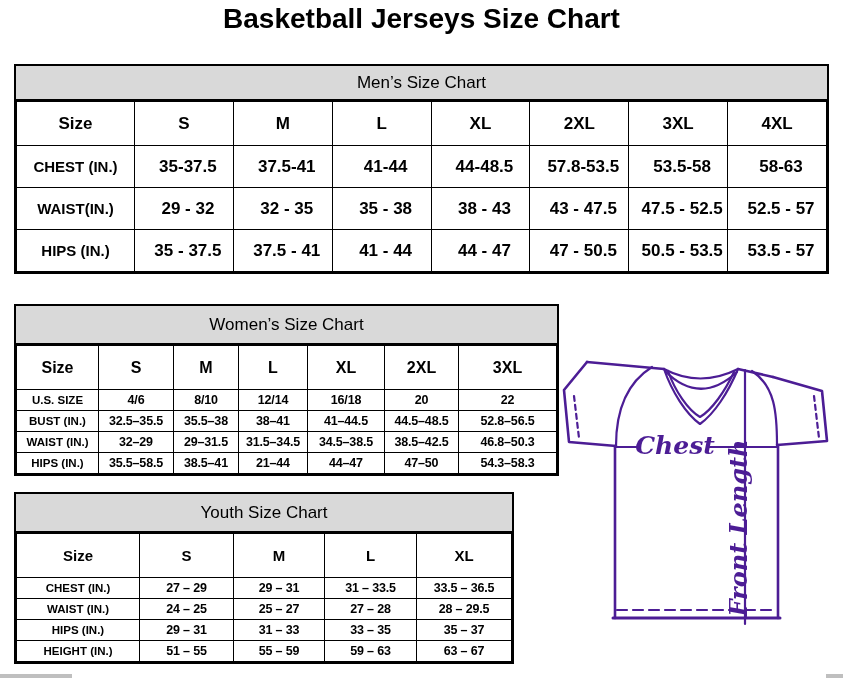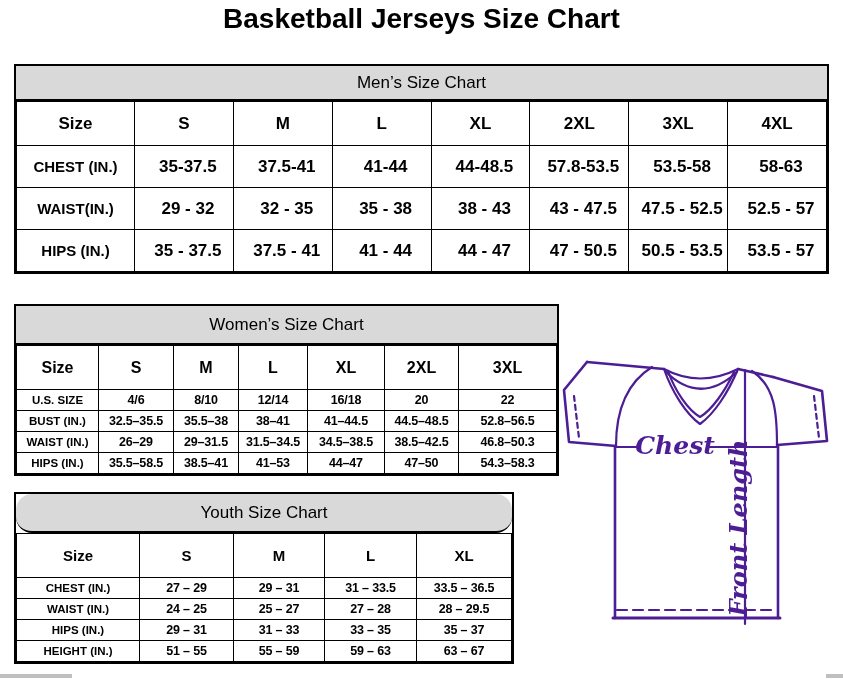--- a/index.html
+++ b/index.html
@@ -16,21 +16,21 @@
   }
   .mens   { left:14px; top:64px;  width:815px; }
   .womens { left:14px; top:297px; width:545px;margin-top:7px; }
   .youth  { left:14px; top:492px; width:500px; }
   .table-title {
     border-bottom:2px solid #000; font-weight:400; text-align:center;
     background:#d9d9d9;
   }
   .mens .table-title   { height:33px; line-height:33px; font-size:17px; }
   .womens .table-title { height:37px; line-height:37px; font-size:17px; }
-  .youth .table-title  { height:37px; line-height:37px; font-size:17px;border-radius:16px; }
+  .youth .table-title  { height:37px; line-height:37px; font-size:17px; }
   table { width:100%; border-collapse:collapse; table-layout:fixed; }
   th, td {
     border:1.5px solid #000; text-align:center; vertical-align:middle;
     font-weight:700; padding:0; overflow:hidden; white-space:nowrap;
   }
   .mens thead th   { height:43px; font-size:17px; }
   .mens tbody td   { height:41px; font-size:17px;padding-left:8px; }
   .mens tbody .row-label { font-size:15px; }
   .womens thead th { height:43px; font-size:16px; }
   .womens tbody td { height:20px; font-size:12.5px; letter-spacing:-0.2px; }
@@ -152,32 +152,32 @@
             <th class="row-label">BUST (IN.)</th>
             <td>32.5–35.5</td>
             <td>35.5–38</td>
             <td>38–41</td>
             <td>41–44.5</td>
             <td>44.5–48.5</td>
             <td>52.8–56.5</td>
           </tr>
           <tr>
             <th class="row-label">WAIST (IN.)</th>
-            <td>26–29</td>
+            <td>32–29</td>
             <td>29–31.5</td>
             <td>31.5–34.5</td>
             <td>34.5–38.5</td>
             <td>38.5–42.5</td>
             <td>46.8–50.3</td>
           </tr>
           <tr>
             <th class="row-label">HIPS (IN.)</th>
             <td>35.5–58.5</td>
             <td>38.5–41</td>
-            <td>41–53</td>
+            <td>21–44</td>
             <td>44–47</td>
             <td>47–50</td>
             <td>54.3–58.3</td>
           </tr>
         </tbody>
     </table>
   </section>
 
   <section class="size-table youth">
     <div class="table-title js-title-bg" style="background: rgb(217, 217, 217);">Youth Size Chart</div>

